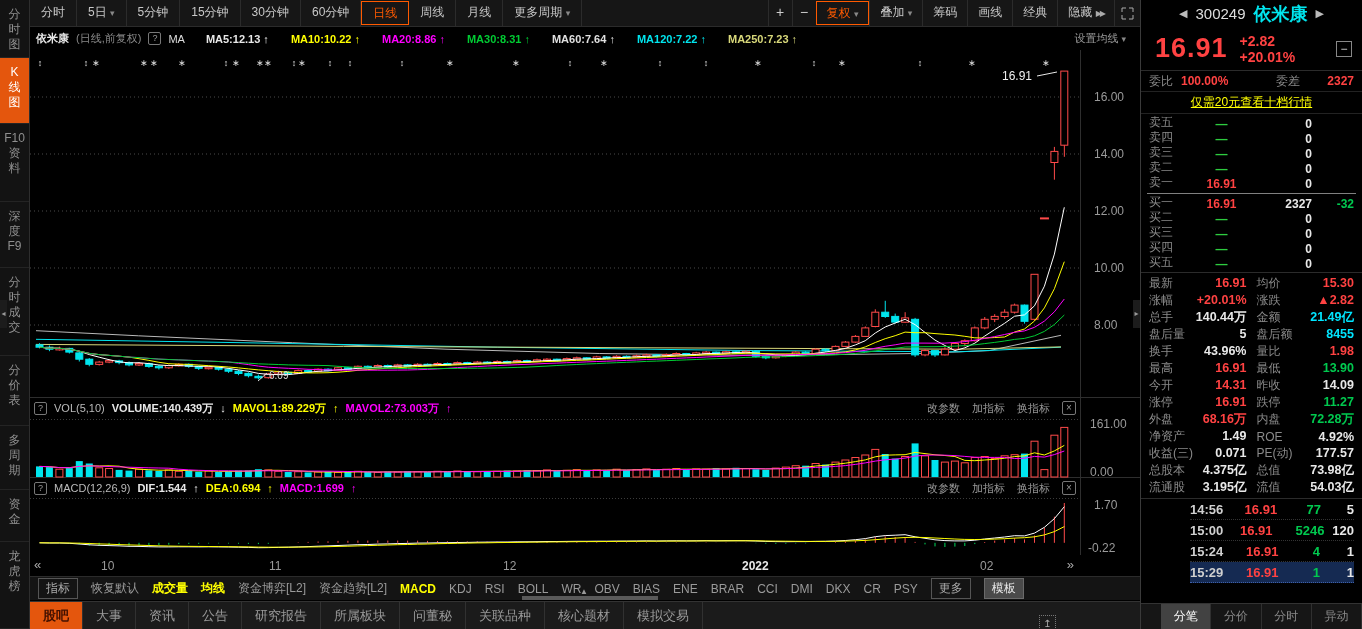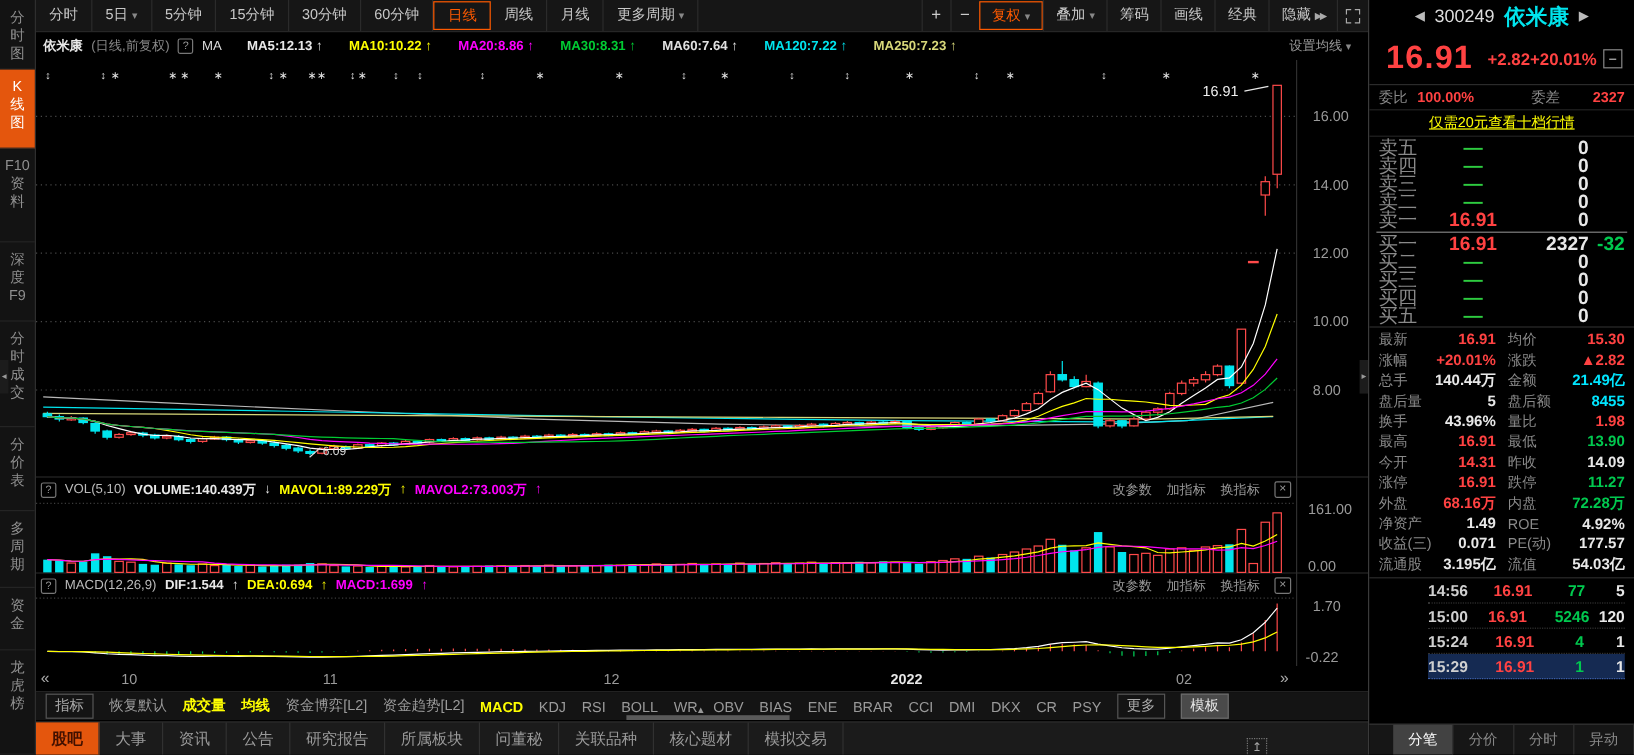--- a/index.html
+++ b/index.html
@@ -59,32 +59,32 @@
   .share-btn { margin-left:auto; margin-right:84px; align-self:center; width:17px; height:17px; border:1px dotted #777; color:#aaa; font-size:10px; text-align:center; line-height:15px; }
 
   
   .right-panel { width:222px; flex:none; background:#000; border-left:1px solid #3a3a3a; display:flex; flex-direction:column; overflow:hidden; }
   .rp-nav { height:27px; display:flex; align-items:center; justify-content:center; gap:8px; flex:none; }
   .rp-arrow { color:#bbb; font-size:11px; }
   .rp-code { color:#ddd; font-size:15px; }
   .rp-name { color:#00e5ee; font-size:18px; font-weight:bold; }
   .rp-price-row { height:44px; display:flex; align-items:center; padding:0 10px 0 14px; border-bottom:1px solid #2b2b2b; flex:none; }
   .rp-price { color:#ff4242; font-size:27px; font-weight:bold; letter-spacing:1px; }
-  .rp-chg { margin-left:12px; display:flex; color:#ff4242; font-size:14px; font-weight:bold; line-height:16px; }
+  .rp-chg { margin-left:12px; display:flex; flex-direction:column; color:#ff4242; font-size:14px; font-weight:bold; line-height:16px; }
   .rp-min { margin-left:auto; width:16px; height:16px; border:1px solid #888; color:#ccc; text-align:center; line-height:14px; }
   .rp-row { height:21px; display:flex; align-items:center; padding:0 8px; border-bottom:1px solid #222; flex:none; }
   .lbl { color:#8a8a8a; }
   .rp-status-val { margin-left:auto; color:#c8c8c8; }
   .rp-weibi-val { margin-left:8px; color:#ff4242; font-weight:bold; }
   .rp-weicha-lbl { margin-left:auto; color:#8a8a8a; }
   .rp-weicha-val { margin-left:8px; color:#ff4242; font-weight:bold; min-width:46px; text-align:right; }
   .rp-link-row { height:22px; display:flex; align-items:center; justify-content:center; border-bottom:1px solid #222; flex:none; }
   .rp-link { color:#ffff00; text-decoration:underline; }
   .order-book { padding:2px 8px 1px 8px; border-bottom:1px solid #2b2b2b; flex:none; }
-  .ob-row { height:15px; display:flex; align-items:center; font-size:16px; }
+  .ob-row { height:15px; display:flex; align-items:flex-end; font-size:12px;gap:12px; }
   .ob-row .lbl { width:34px; }
   .ob-price { flex:1; text-align:center; font-weight:bold; }
   .ob-vol { width:52px; text-align:right; color:#e8e8e8; font-weight:bold; }
   .ob-delta { width:30px; text-align:right; color:#00c94f; font-weight:bold; }
   .ob-div { border-top:1px solid #808080; margin:2px -2px; }
   .pr { color:#ff4242; } .pg { color:#2ecc40; }
   .stats { padding:2px 8px; border-bottom:1px solid #2b2b2b; flex:none; }
   .st-row { height:17px; display:flex; align-items:center; }
   .st-half { flex:1; display:flex; align-items:baseline; }
   .st-half:first-child { margin-right:10px; }
@@ -968,20 +968,30 @@
             <span class="lbl">收益(三)</span>
             <span class="st-val vw">0.071</span>
           </span>
           <span class="st-half">
             <span class="lbl">PE(动)</span>
             <span class="st-val vw">177.57</span>
           </span>
         </div>
         <div class="st-row">
           <span class="st-half">
+            <span class="lbl">总股本</span>
+            <span class="st-val vw">4.375亿</span>
+          </span>
+          <span class="st-half">
+            <span class="lbl">总值</span>
+            <span class="st-val vw">73.98亿</span>
+          </span>
+        </div>
+        <div class="st-row">
+          <span class="st-half">
             <span class="lbl">流通股</span>
             <span class="st-val vw">3.195亿</span>
           </span>
           <span class="st-half">
             <span class="lbl">流值</span>
             <span class="st-val vw">54.03亿</span>
           </span>
         </div>
       </div>
     <div class="ticks" id="ticks">

